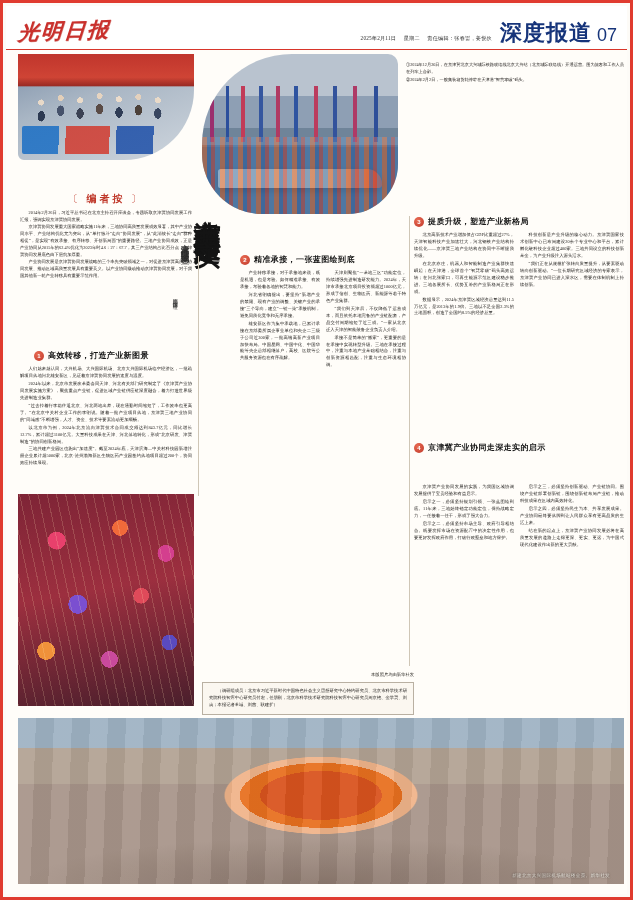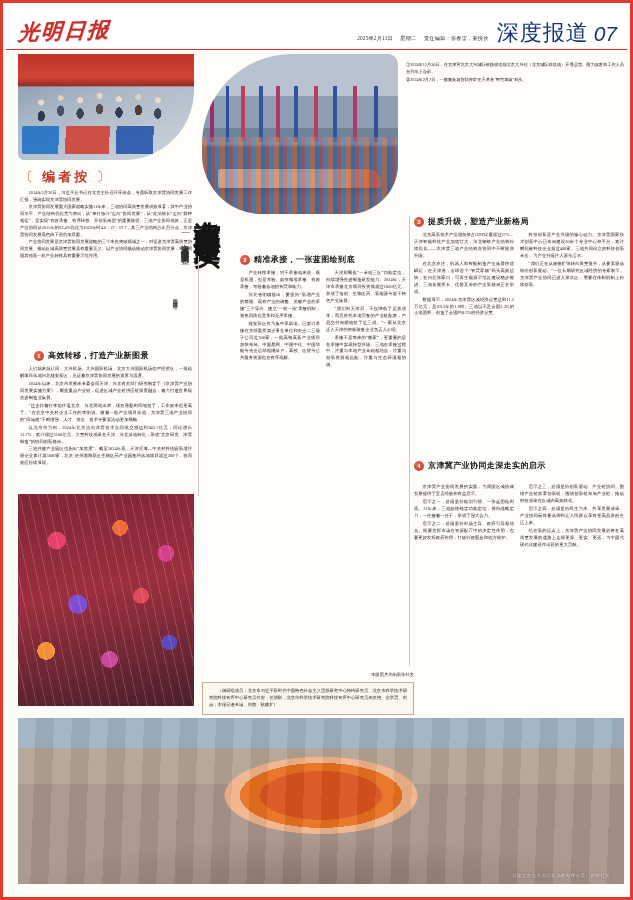--- a/index.html
+++ b/index.html
@@ -47,34 +47,33 @@
     padding-right: 8px;
     padding-bottom: 4px;
     font-size: 5.2px;
     color: #2a2a2a;
     letter-spacing: .2px;
     white-space: nowrap;
   }
   .mast-mid span { margin-left: 6px; }
   .section-title {
     font-size: 22px;
-    font-weight: normal;
+    font-weight: bold;
     color: #16347a;
     letter-spacing: 1px;
     line-height: 1;
     padding-bottom: 2px;
   }
   .page-no {
-    font-size: 21px;
+    font-size: 18px;
     color: #16347a;
     font-family: "Liberation Sans", sans-serif;
     margin-left: 5px;
     padding-bottom: 2px;
     line-height: 1;
-    font-style: italic;
   }
 
   
   .photo { position:absolute; overflow:hidden; }
   .ph-train {
     left: 12px; top: 48px; width: 176px; height: 106px;
     border-radius: 0 0 70px 6px;
     background:
       linear-gradient(180deg, #c0352c 0%, #cf4435 22%, #9a2b24 30%, transparent 31%),
       linear-gradient(160deg, #7c8fa8 0%, #a9b6c4 40%, #cfd6de 100%);
@@ -181,22 +180,22 @@
     text-justify: inter-ideograph;
     letter-spacing: .06px;
   }
   .col-text p { text-indent: 2em; margin-bottom: 1px; }
 
   
   .editor-box {
     position:absolute; left: 14px; top: 162px; width: 172px;
   }
   .editor-hd {
-    text-align:left; font-size: 13px; color:#c0392b; font-weight:bold;
-    letter-spacing: 3px; margin-bottom: 4px;
+    text-align:center; font-size: 10px; color:#c0392b; font-weight:bold;
+    letter-spacing: 3px; margin-bottom: 4px; margin-top: 24px;
   }
   .editor-hd .br { color:#c0392b; font-weight:normal; }
   .editor-body { font-size:4.3px; line-height:1.62; color:#262321; text-align:justify; }
   .editor-body p { text-indent:2em; }
 
   
   .vtitle-wrap {
     position:absolute; left: 142px; top: 192px; width: 72px; height: 300px;
     display:flex; flex-direction: row-reverse; align-items:flex-start; justify-content:flex-start;
   }
@@ -337,21 +336,21 @@
   <div class="col-text" style="left:408px; top:226px; width:100px;">
     <p>北京高新技术产业增加值占GDP比重超过27%，天津智能科技产业加速壮大，河北钢铁产业结构持续优化——京津冀三地产业结构在协同中不断提质升级。</p>
     <p>在北京亦庄，机器人和智能制造产业集群快速崛起；在天津港，全球首个“智慧零碳”码头高效运转；在河北张家口，可再生能源示范区建设稳步推进。三地各展所长、优势互补的产业新格局正在形成。</p>
     <p>数据显示，2024年京津冀区域经济总量达到11.5万亿元，是2013年的1.9倍。三地以不足全国2.3%的土地面积，创造了全国约8.5%的经济总量。</p>
   </div>
   <div class="col-text" style="left:514px; top:226px; width:104px;">
     <p>科技创新是产业升级的核心动力。京津冀国家技术创新中心已布局建设20余个专业中心和平台，累计孵化硬科技企业超过400家。三地共同设立的科技创新基金，为产业升级注入源头活水。</p>
     <p>“我们正在从规模扩张转向质量提升，从要素驱动转向创新驱动。”一位长期研究区域经济的专家表示，京津冀产业协同已进入深水区，需要在体制机制上持续创新。</p>
   </div>
 
-  <div class="sec-hd" style="left:408px; top:454px;">
+  <div class="sec-hd" style="left:408px; top:436px;">
     <div class="sec-num">4</div>
     <div class="sec-label">京津冀产业协同走深走实的启示</div>
   </div>
   <div class="col-text" style="left:408px; top:478px; width:100px;">
     <p>京津冀产业协同发展的实践，为我国区域协调发展提供了宝贵经验和有益启示。</p>
     <p>启示之一，必须坚持规划引领、一张蓝图绘到底。11年来，三地始终锚定功能定位，保持战略定力，一任接着一任干，形成了强大合力。</p>
     <p>启示之二，必须坚持市场主导、政府引导相结合。既要发挥市场在资源配置中的决定性作用，也要更好发挥政府作用，打破行政壁垒和地方保护。</p>
   </div>
   <div class="col-text" style="left:514px; top:478px; width:104px;">
     <p>启示之三，必须坚持创新驱动、产业链协同。围绕产业链部署创新链，围绕创新链布局产业链，推动科技成果在区域内高效转化。</p>

